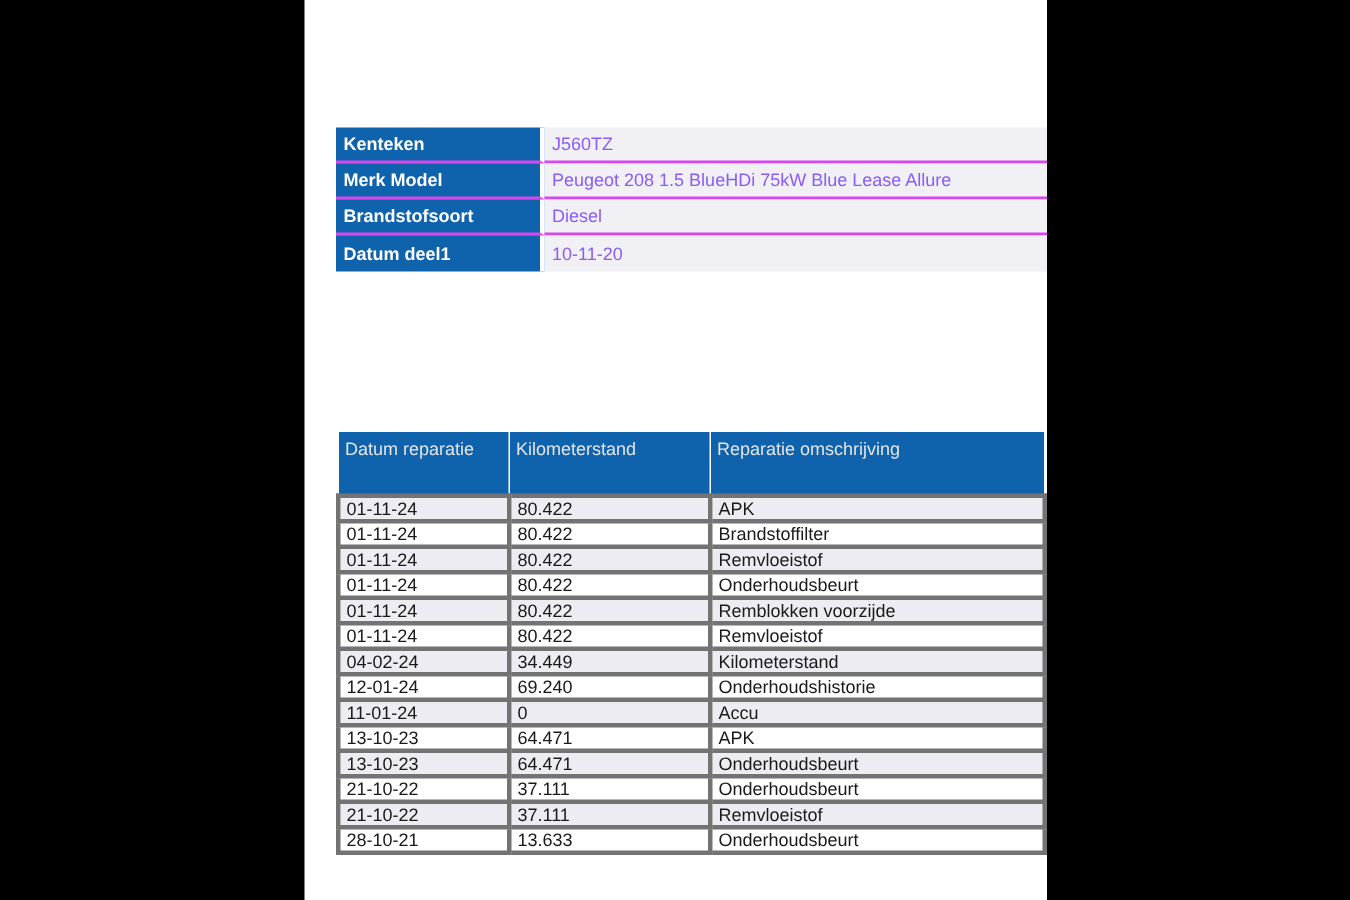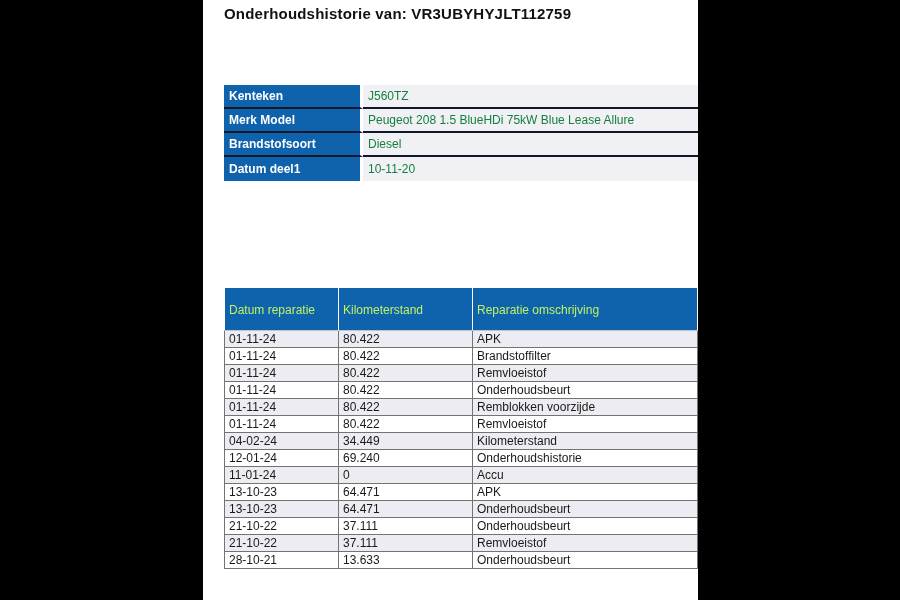--- a/index.html
+++ b/index.html
@@ -35,77 +35,76 @@
     border-spacing: 0;
     table-layout: fixed;
     font-size: 12px;
   }
   table.info td {
     height: 24px;
     vertical-align: middle;
     white-space: nowrap;
     overflow: hidden;
   }
-  table.info tr:not(:last-child) td { border-bottom: 2px solid #0f172a; }
+  table.info tr:not(:last-child) td { border-bottom: 2px solid #d946ef; }
   table.info td.ilabel {
     width: 139px;
     background: #0f62ac;
     color: #ffffff;
     font-weight: bold;
     padding-left: 5px;
     border-right: 3px solid #ffffff;
   }
   table.info td.ivalue {
     background: #f0f0f5;
-    color: #15803d;
+    color: #8b5cf6;
     padding-left: 5px;
   }
   
   table.repair {
     position: absolute;
     left: 21px; top: 287px;
     width: calc(100% - 21px);
     border-collapse: collapse;
     table-layout: fixed;
     font-size: 12px;
   }
   table.repair th {
     background: #0f62ac;
-    color: #bef264;
+    color: #e5e5e5;
     font-weight: normal;
     text-align: left;
     vertical-align: top;
     height: 43px;
-    padding: 15px 0 0 4px;
+    padding: 4px 0 0 4px;
     border: 1px solid #ffffff;
     border-bottom: 1px solid #b9c6d4;
     white-space: nowrap;
     overflow: hidden;
   }
   table.repair th.c1 { width: 114px; }
   table.repair th.c2 { width: 134px; }
   table.repair td {
     height: 17px;
     padding: 0 0 0 4px;
     vertical-align: middle;
     color: #1a1a1a;
-    border: 1px solid #737373;
+    border: 3px solid #737373;
     white-space: nowrap;
     overflow: hidden;
   }
   table.repair tbody tr:nth-child(odd) td { background: #ececf2; }
   table.repair tbody tr:nth-child(even) td { background: #ffffff; }
 </style>
 </head>
 <body>
 
 <div class="stage">
   <div class="content">
 
-    <div class="page-title">Onderhoudshistorie van: VR3UBYHYJLT112759</div>
 
     <table class="info">
       <tbody>
           <tr>
             <td class="ilabel">Kenteken</td>
             <td class="ivalue">J560TZ</td>
           </tr>
           <tr>
             <td class="ilabel">Merk Model</td>
             <td class="ivalue">Peugeot 208 1.5 BlueHDi 75kW Blue Lease Allure</td>

